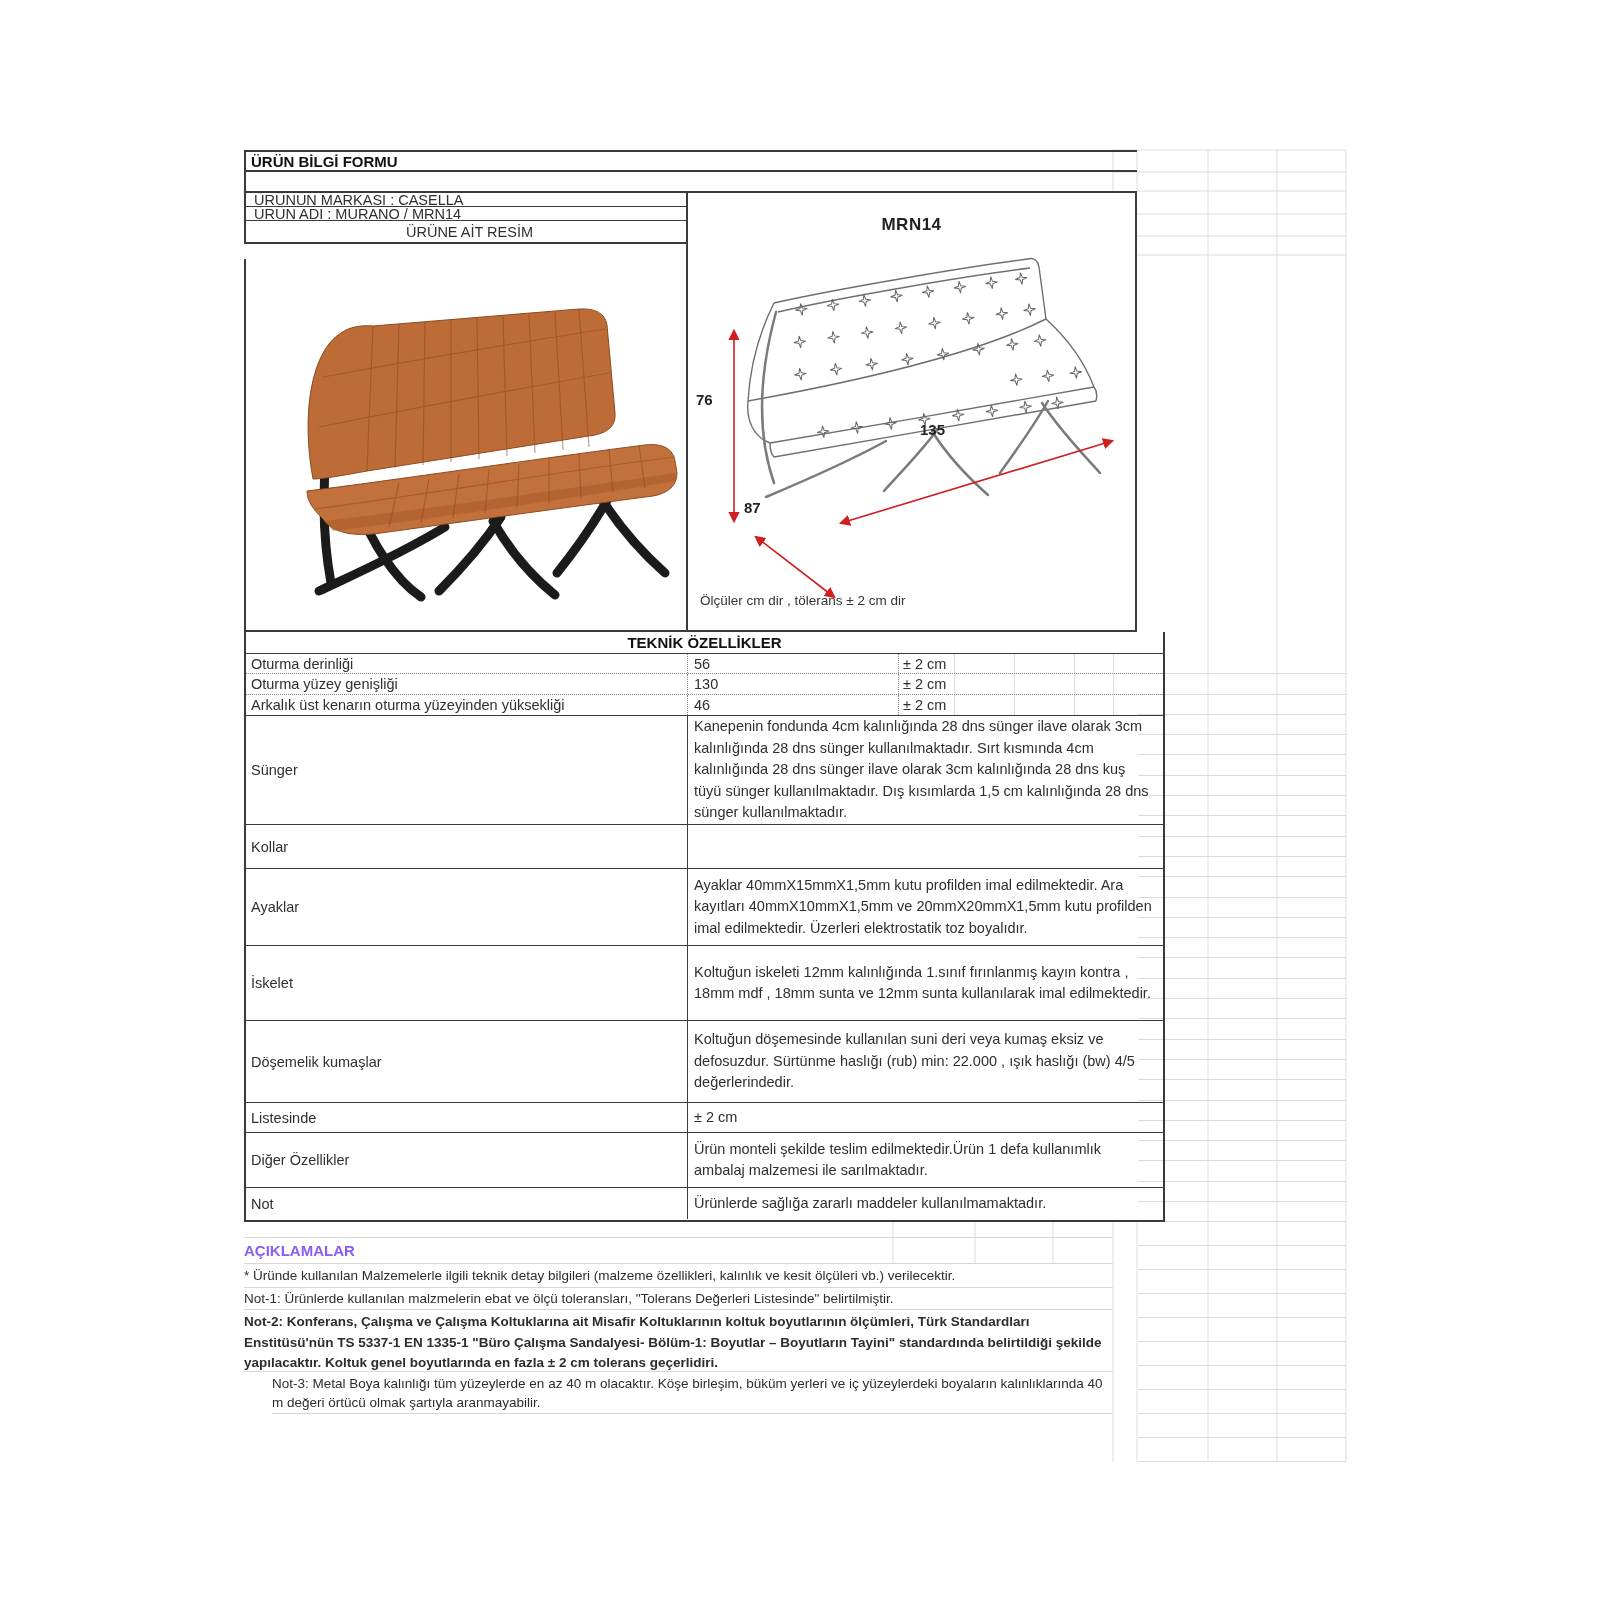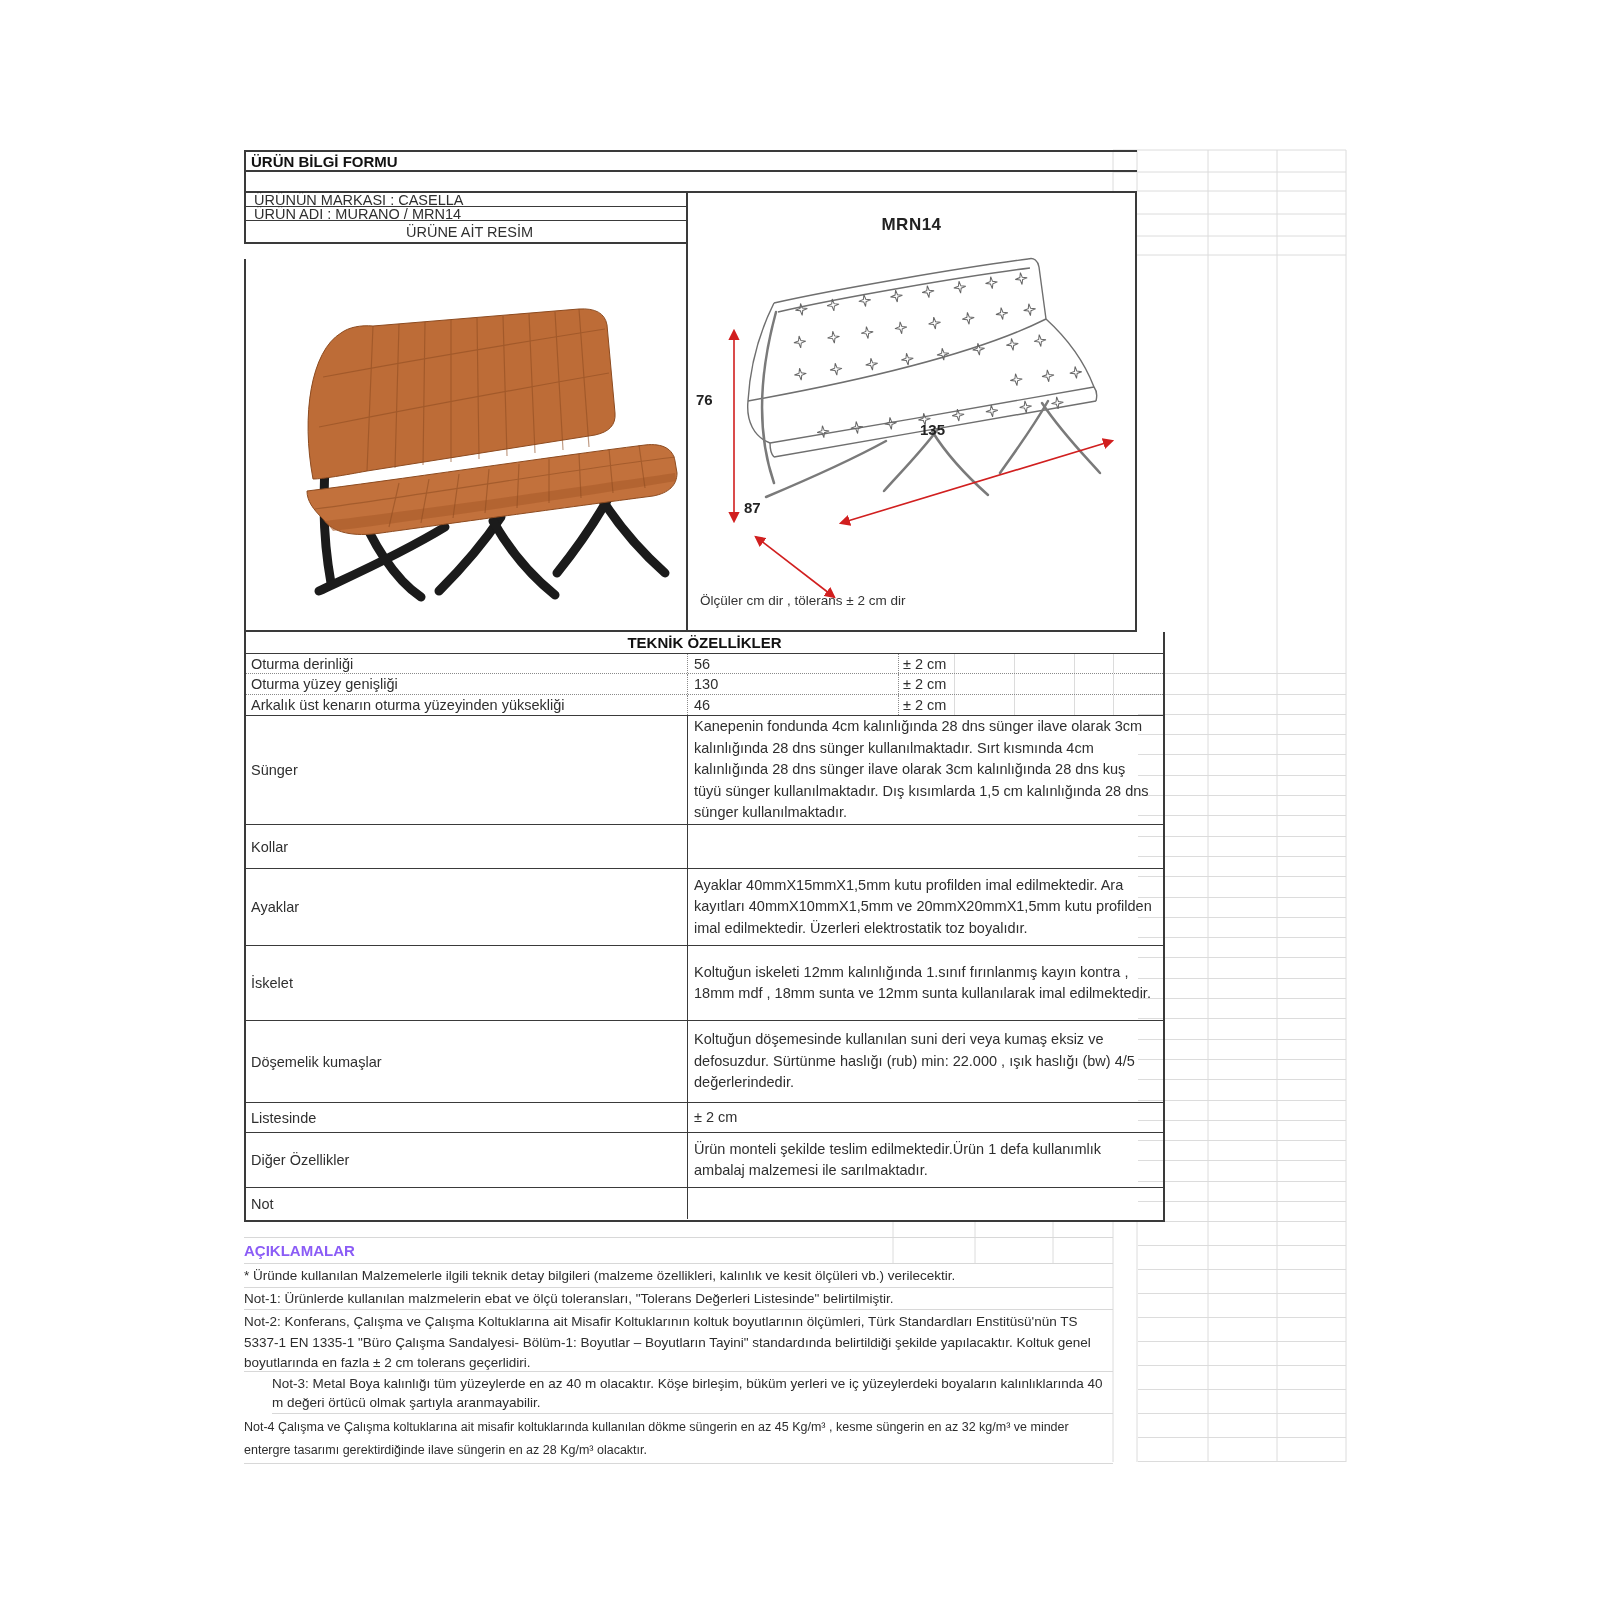--- a/index.html
+++ b/index.html
@@ -55,21 +55,21 @@
   .txt{flex:1;padding:3px 10px 3px 6px;line-height:21.5px;}
   .h20{height:20px;} .h21{height:21px;} .h109{height:109px;} .h44{height:44px;}
   .h77{height:77px;} .h75{height:75px;} .h82{height:82px;} .h30{height:30px;}
   .h55{height:55px;} .h31{height:31px;}
   
   .notes{left:244px;top:1222px;width:869px;font-size:13.5px;color:#2d2d2d;}
   .nrow{box-sizing:border-box;border-bottom:1px solid #d8d8d8;display:flex;align-items:center;}
   .nspacer{height:16px;}
   .nhead{height:26px;font-weight:bold;font-size:15px;color:#8b5cf6;}
   .n24{height:24px;} .n22{height:22px;}
-  .n62{height:62px;line-height:20.5px;align-items:flex-start;padding-top:2px;}
+  .n62{height:62px;line-height:20.5px;align-items:flex-start;padding-top:2px;font-weight:bold;}
   .n42{height:42px;line-height:19px;align-items:flex-start;padding-top:2px;margin-left:28px;}
   .n50{height:50px;line-height:23px;align-items:flex-start;padding-top:2px;font-size:12.5px;}
 </style>
 </head>
 <body>
 
 <div class="page">
 
   <svg class="abs" style="left:0;top:0;" width="1600" height="1600" viewBox="0 0 1600 1600">
     <path d="M1208,150V1462 M1277,150V1462 M1346,150V1462
@@ -262,26 +262,26 @@
     <div class="srow h30 solb">
       <div class="lab">Listesinde</div>
       <div class="txt">± 2 cm</div>
     </div>
     <div class="srow h55 solb">
       <div class="lab">Diğer Özellikler</div>
       <div class="txt">Ürün monteli şekilde teslim edilmektedir.Ürün 1 defa kullanımlık ambalaj malzemesi ile sarılmaktadır.</div>
     </div>
     <div class="srow h31">
       <div class="lab">Not</div>
+      <div class="txt">Ürünlerde sağlığa zararlı maddeler kullanılmamaktadır.</div>
     </div>
   </div>
 
   <div class="abs notes">
     <div class="nrow nspacer"></div>
     <div class="nrow nhead">AÇIKLAMALAR</div>
     <div class="nrow n24">* Üründe kullanılan Malzemelerle ilgili teknik detay bilgileri (malzeme özellikleri, kalınlık ve kesit ölçüleri vb.)  verilecektir.</div>
     <div class="nrow n22">Not-1: Ürünlerde kullanılan malzmelerin ebat ve ölçü toleransları, "Tolerans Değerleri Listesinde" belirtilmiştir.</div>
     <div class="nrow n62">Not-2: Konferans, Çalışma ve Çalışma Koltuklarına ait  Misafir Koltuklarının koltuk boyutlarının ölçümleri, Türk Standardları Enstitüsü'nün TS 5337-1 EN 1335-1 "Büro Çalışma Sandalyesi- Bölüm-1: Boyutlar – Boyutların Tayini" standardında belirtildiği şekilde yapılacaktır. Koltuk genel boyutlarında en fazla ± 2 cm tolerans geçerlidiri.</div>
     <div class="nrow n42">Not-3: Metal Boya kalınlığı tüm yüzeylerde en az 40 m olacaktır. Köşe birleşim, büküm yerleri ve iç yüzeylerdeki boyaların kalınlıklarında 40 m değeri örtücü olmak şartıyla aranmayabilir.</div>
-    <div class="nrow n50">Not-4 Çalışma ve Çalışma koltuklarına ait misafir koltuklarında kullanılan dökme süngerin en az 45 Kg/m³ , kesme süngerin en az 32 kg/m³ ve minder entergre tasarımı gerektirdiğinde ilave süngerin en az 28 Kg/m³ olacaktır.</div>
   </div>
 
 </div>
 
 </body></html>

